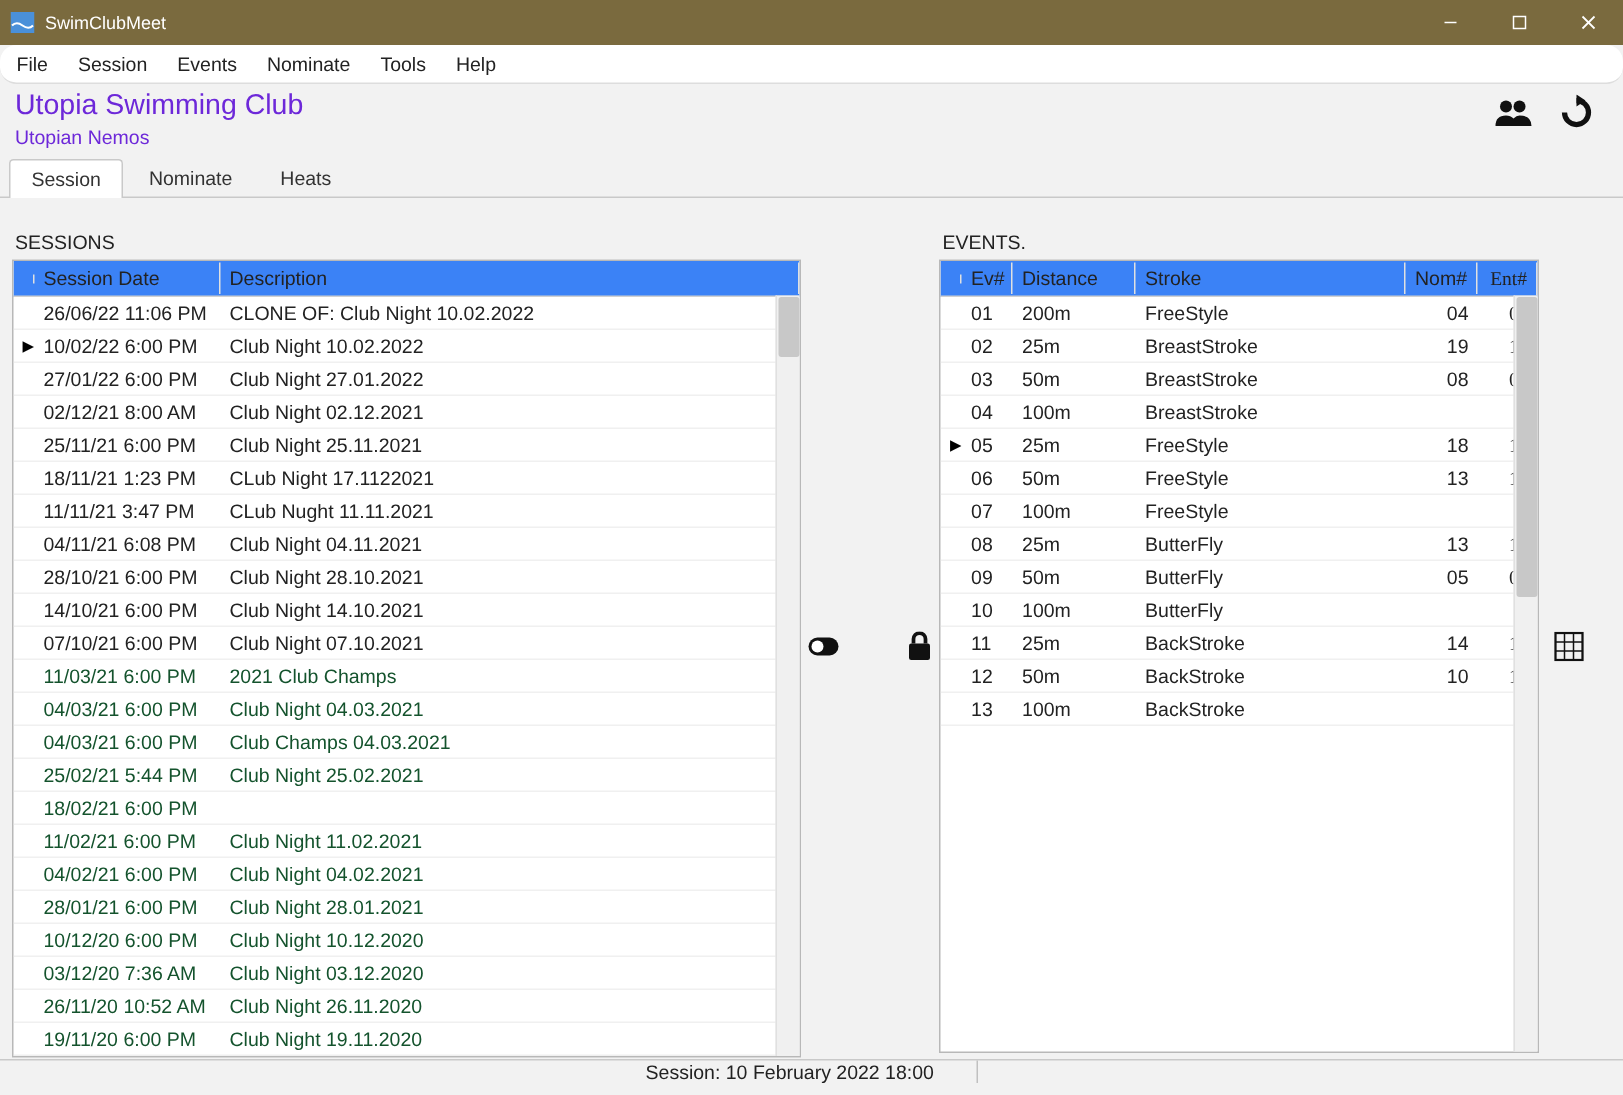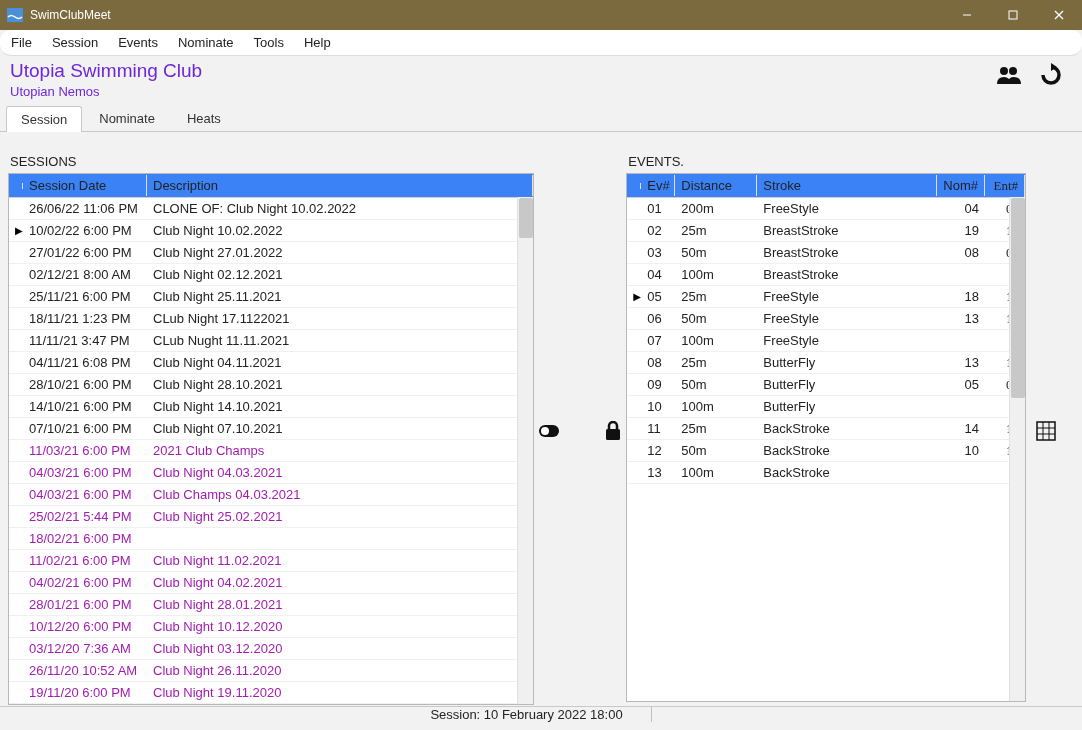--- a/index.html
+++ b/index.html
@@ -37,21 +37,21 @@
   .panel-right { width: 410px; margin-left: 40px; }
   .panel-heading { font-size: 13px; color: #222; padding: 0 0 4px 2px; }
 
   .grid-wrap { position: relative; flex: 1; display: flex; }
   .grid { flex: 1; background: #fff; border: 1px solid #b8b8b8; display: flex; flex-direction: column; overflow: hidden; }
   .grid-header { display: flex; background: #3b82f6; border-bottom: 1px solid #d0d0d0; font-size: 13px; height: 24px; align-items: center; }
   .grid-header .col { padding: 3px 6px; border-right: 1px solid #e0e0e0; }
   .grid-body { flex: 1; overflow: hidden; position: relative; }
   .row { display: flex; height: 22px; align-items: center; font-size: 13px; border-bottom: 1px solid #f0f0f0; }
   .row .col { padding: 2px 6px; white-space: nowrap; overflow: hidden; }
-  .row.red { color: #a21caf; }
+  .row.red { color: #14532d; }
   .row .marker { width: 14px; text-align: center; color: #000; font-size: 10px; flex: 0 0 14px; }
   .grid .col-mark { width: 14px; flex: 0 0 14px; }
 
   
   .sessions .col-date { width: 124px; flex: 0 0 124px; }
   .sessions .col-desc { flex: 1; }
 
   
   .events .col-mark { width: 14px; flex: 0 0 14px; }
   .events .col-ev { width: 34px; flex: 0 0 34px; text-align: left; }

